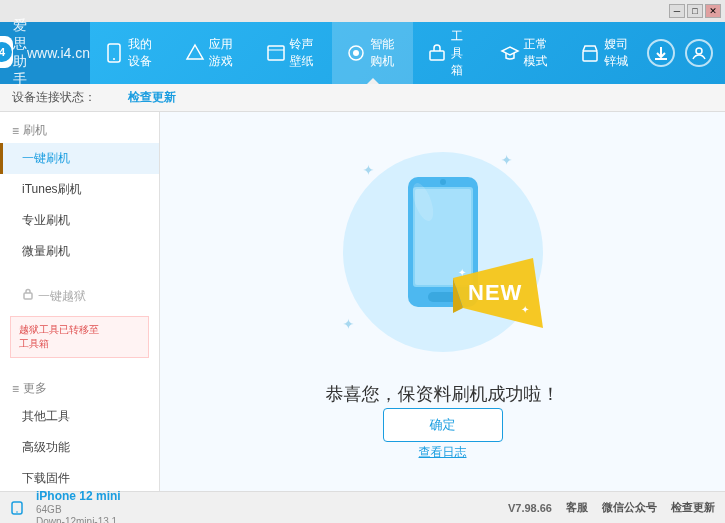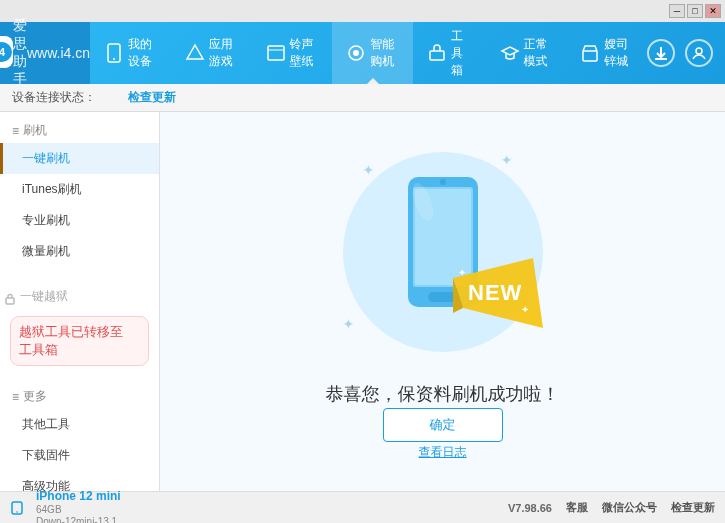--- a/index.html
+++ b/index.html
@@ -176,31 +176,31 @@
     }
     .sidebar-divider {
       height: 1px;
       background: #eee;
       margin: 4px 0;
     }
     .sidebar-warning {
       margin: 4px 10px;
       background: #fff3f3;
       border: 1px solid #ffcccc;
-      border-radius: 9px;
+      border-radius: 0;
       padding: 6px 8px;
-      font-size: 13px;
+      font-size: 10px;
       color: #e05050;
     }
     .sidebar-item-disabled {
-      padding: 7px 14px 7px 4px;
+      padding: 7px 14px 7px 22px;
       font-size: 12px;
       color: #aaa;
       display: flex;
-      align-items: flex-end;
+      align-items: flex-start;
       gap: 4px;
     }
 
     
     .content {
       flex: 1;
       background: #f5faff;
       display: flex;
       flex-direction: column;
       align-items: center;
@@ -446,22 +446,22 @@
       越狱工具已转移至<br>工具箱
     </div>
     <div class="sidebar-divider"></div>
 
     <div class="sidebar-section">
       <div class="sidebar-section-header">
         <span>≡</span>
         <span>更多</span>
       </div>
       <div class="sidebar-item">其他工具</div>
+      <div class="sidebar-item">高级功能</div>
       <div class="sidebar-item">下载固件</div>
-      <div class="sidebar-item">高级功能</div>
     </div>
 
   </div>
 
   <div class="content">
 
     <div class="success-illustration">
       <div class="phone-bg-circle"></div>
 
       <div class="sparkle-1">✦</div>

